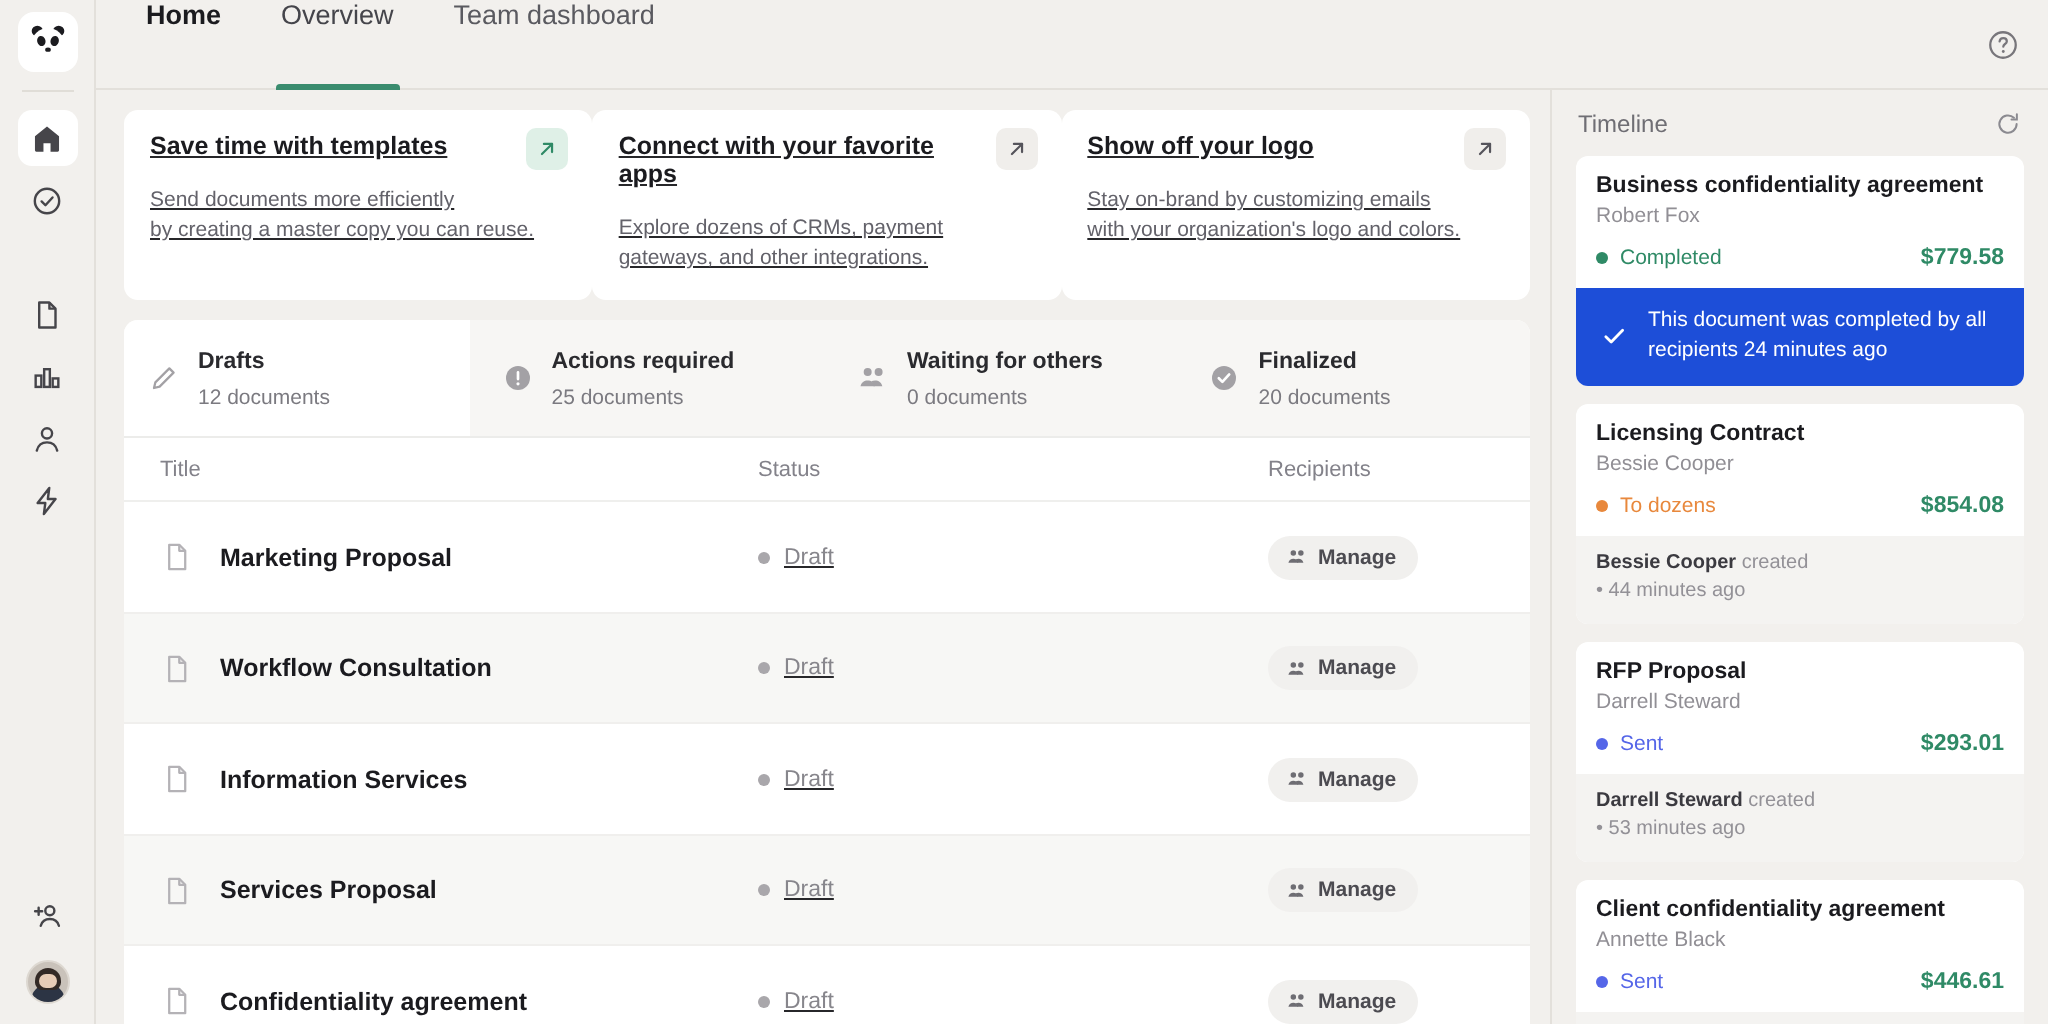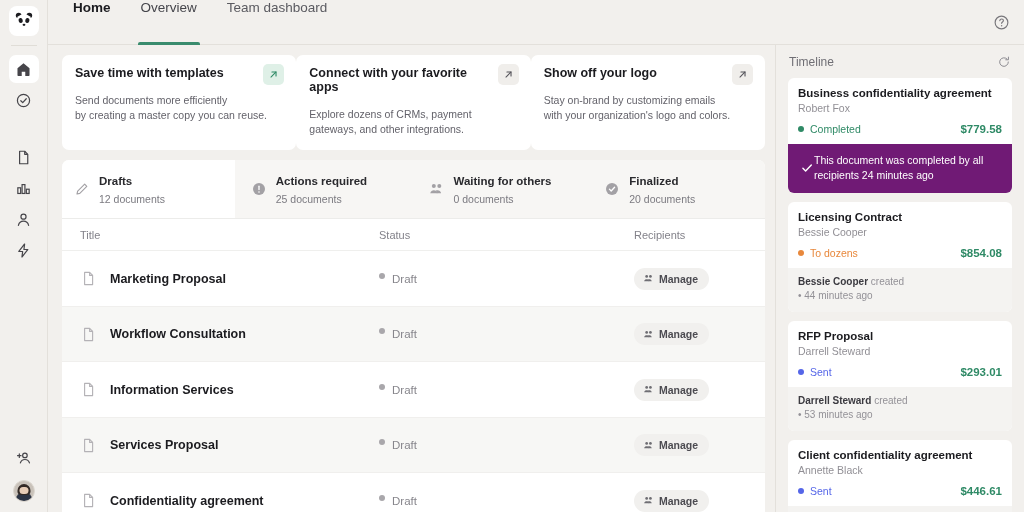--- a/index.html
+++ b/index.html
@@ -77,21 +77,21 @@
   .help-btn { color: #78767b; display: flex; align-items: center; }
 
   
   .body-split { flex: 1; display: flex; min-height: 0; }
   .content {
     flex: 1; min-width: 0; padding: 10px 10px 0 14px;
     display: flex; flex-direction: column;
   }
 
   
-  .promos { display: flex; margin-bottom: 10px; }
+  .promos { display: flex; margin-bottom: 10px; text-decoration: underline; }
   .promo {
     background: #fff; border-radius: 7px; padding: 11px 13px 13px 13px;
     flex: 1; min-width: 0; position: relative;
   }
   .promo .ptitle { font-size: 12.5px; font-weight: bold; color: #1b1b1f; margin-bottom: 13px; padding-right: 26px; }
   .promo .pbody { font-size: 10.5px; color: #63626a; line-height: 1.42; }
   .arrow-btn {
     position: absolute; right: 12px; top: 9px;
     width: 21px; height: 21px; border-radius: 5px;
     background: #f0eeeb; color: #55545b;
@@ -126,21 +126,21 @@
   .rows { flex: 1; min-height: 0; }
   .row {
     display: flex; align-items: center;
     padding: 0 16px 0 18px; height: 55.5px;
     border-bottom: 1px solid #f0efed;
   }
   .row.alt { background: #f7f7f5; }
   .row .rtitle-wrap { flex: 1 1 auto; display: flex; align-items: center; gap: 13px; min-width: 0; }
   .doc-icon { color: #b4b2b6; display: flex; flex: 0 0 auto; }
   .rtitle { font-size: 12.5px; font-weight: bold; color: #1b1b1f; }
-  .rstatus { flex: 0 0 255px; display: flex; gap: 7px; }
+  .rstatus { flex: 0 0 255px; display: flex; align-items: center; gap: 7px; text-decoration: underline; }
   .dot { width: 6px; height: 6px; border-radius: 50%; background: #a9a7ab; flex: 0 0 auto; }
   .rstatus .stext { font-size: 11.5px; color: #87868c; }
   .rrecip { flex: 0 0 115px; display: flex; }
   .manage-btn {
     display: inline-flex; align-items: center; gap: 5px;
     background: #f1f0ee; border-radius: 12px;
     padding: 5px 11px 5px 9px;
     font-size: 10.5px; font-weight: bold; color: #4c4b51;
   }
   .manage-btn .m-icon { color: #6e6d73; display: flex; }
@@ -165,22 +165,22 @@
   .tl-person { font-size: 10.5px; color: #918f95; margin-top: 1px; }
   .tl-row { display: flex; align-items: center; margin-top: 9px; text-align: right; }
   .tl-status { display: flex; align-items: center; gap: 6px; flex: 1; font-size: 10.5px; }
   .tl-amount { font-size: 11.5px; font-weight: bold; }
   .tl-foot {
     background: #f4f3f1; padding: 7px 10px 8px 10px;
     font-size: 10px; color: #939197; line-height: 1.45;
   }
   .tl-foot b { color: #3b3a40; }
   .tl-banner {
-    background: #701a75; color: #ffffff;
-    display: flex; align-items: center; gap: 0;
+    background: #1d4ed8; color: #ffffff;
+    display: flex; align-items: center; gap: 10px;
     padding: 9px 10px 10px 12px; font-size: 10.5px; line-height: 1.42;
   }
   .tl-banner .bcheck { flex: 0 0 auto; display: flex; }
 </style>
 </head>
 <body>
 
 <div class="app">
 
   <div class="sidebar">

